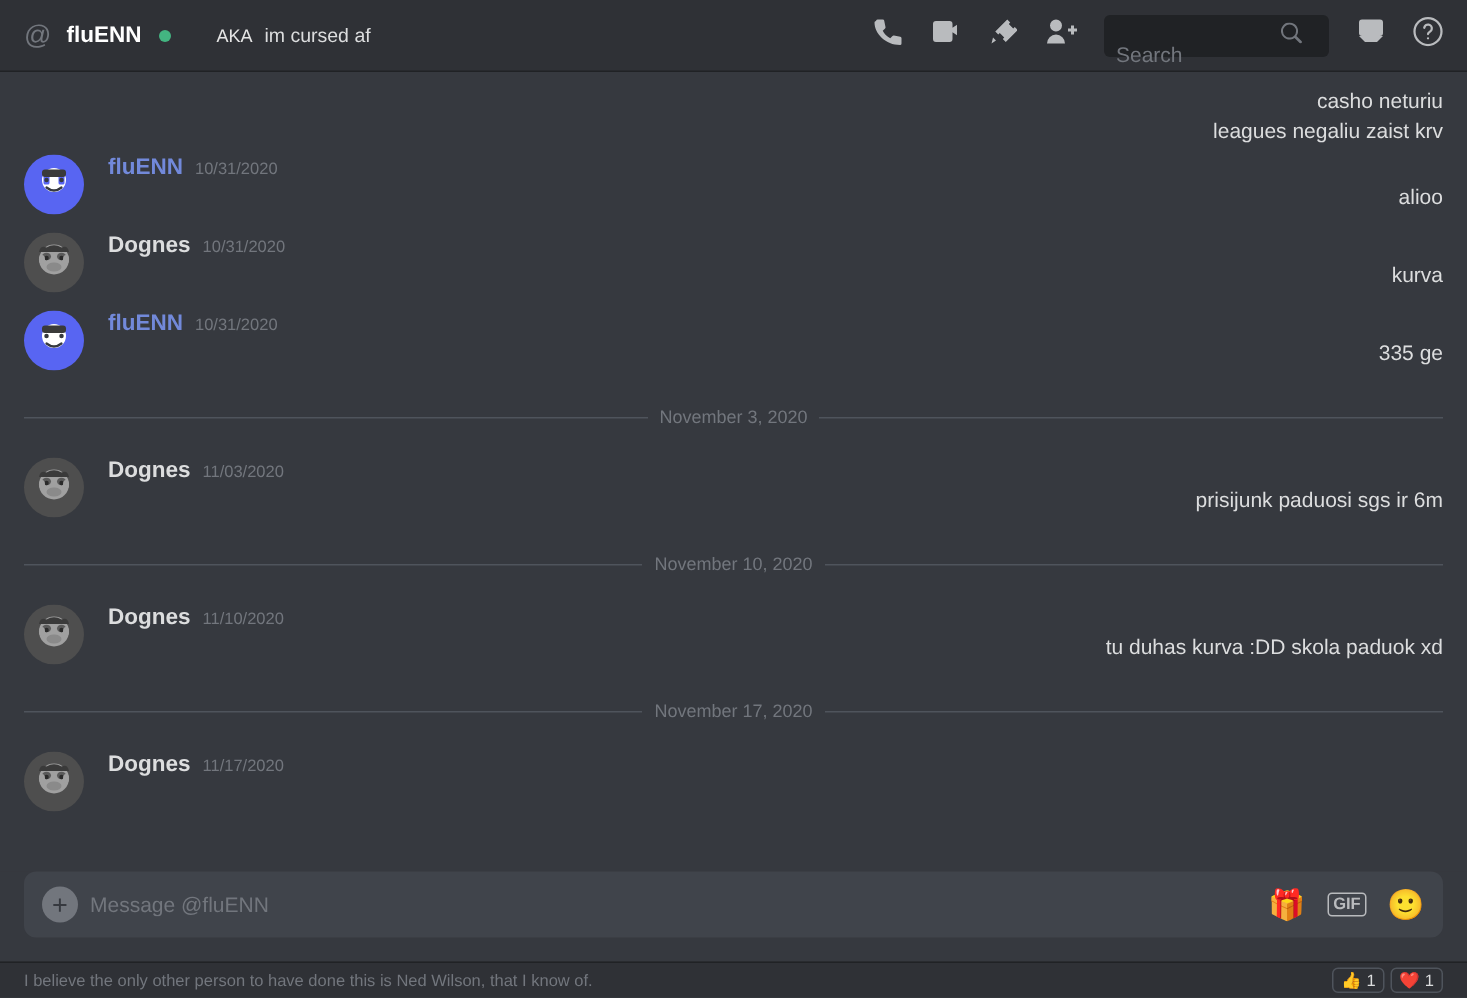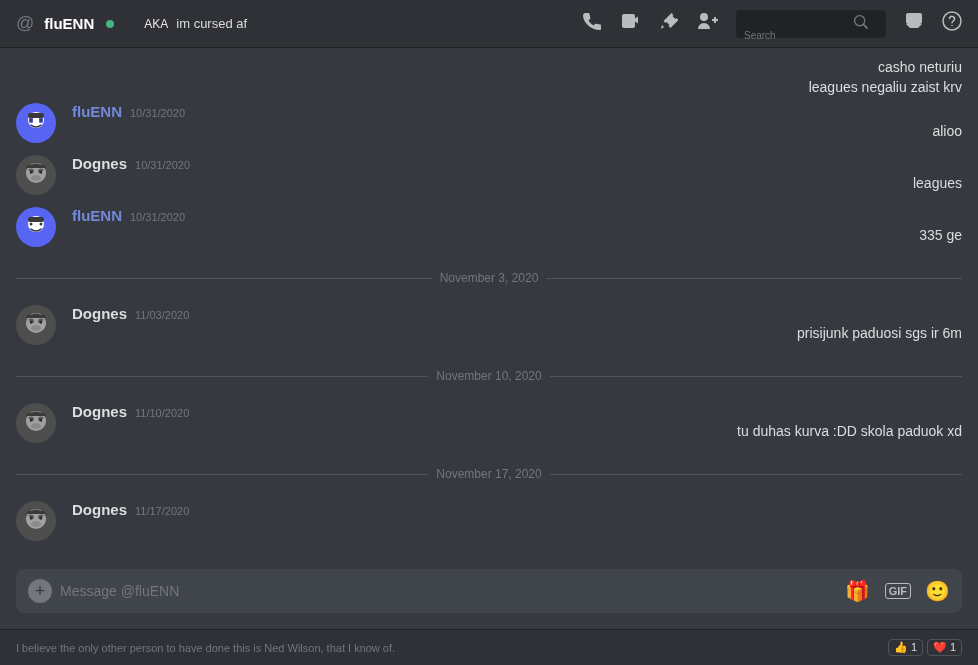--- a/index.html
+++ b/index.html
@@ -71,21 +71,21 @@
       align-items: center;
       padding: 0 8px;
       height: 28px;
       width: 150px;
     }
     .search-bar input {
       background: transparent;
       border: none;
       outline: none;
       color: #dcddde;
-      font-size: 10px;
+      font-size: 14px;
       width: 110px;
       margin-top: 24px;
     }
     .search-bar input::placeholder { color: #72767d; }
     .search-icon { color: #72767d; font-size: 13px; }
 
     
     .messages-area {
       flex: 1;
       overflow-y: auto;
@@ -200,21 +200,21 @@
     }
     .input-action-icon {
       color: #b9bbbe;
       font-size: 20px;
       cursor: pointer;
     }
 
     
     .bottom-notification {
       background: #2f3136;
-      height: 36px;
+      height: 24px;
       display: flex;
       align-items: center;
       padding: 0 16px;
       border-top: 1px solid #202225;
       flex-shrink: 0;
       overflow: hidden;
     }
     .bottom-notification-text {
       color: #72767d;
       font-size: 11px;
@@ -343,21 +343,21 @@
         <path d="M10 13 Q11 8 15 10 Q20 7 25 10 Q29 8 30 13" fill="#3a3a3a"></path>
         <ellipse cx="12" cy="18" rx="2" ry="3" fill="#a0a0a0"></ellipse>
         <ellipse cx="28" cy="18" rx="2" ry="3" fill="#a0a0a0"></ellipse>
       </svg>
     </div>
     <div class="message-content-wrap">
       <div class="message-header">
         <span class="message-username username-dognes">Dognes</span>
         <span class="message-timestamp">10/31/2020</span>
       </div>
-      <div class="message-text">leagues</div>
+      <div class="message-text">kurva</div>
     </div>
   </div>
 
   <div class="message-group">
     <div class="avatar-svg">
       <svg width="40" height="40" viewBox="0 0 40 40">
         <circle cx="20" cy="20" r="20" fill="#5865f2"></circle>
         <circle cx="20" cy="17" r="8" fill="#fff"></circle>
         <circle cx="15" cy="17" r="1.5" fill="#36393f"></circle>
         <circle cx="25" cy="17" r="1.5" fill="#36393f"></circle>

